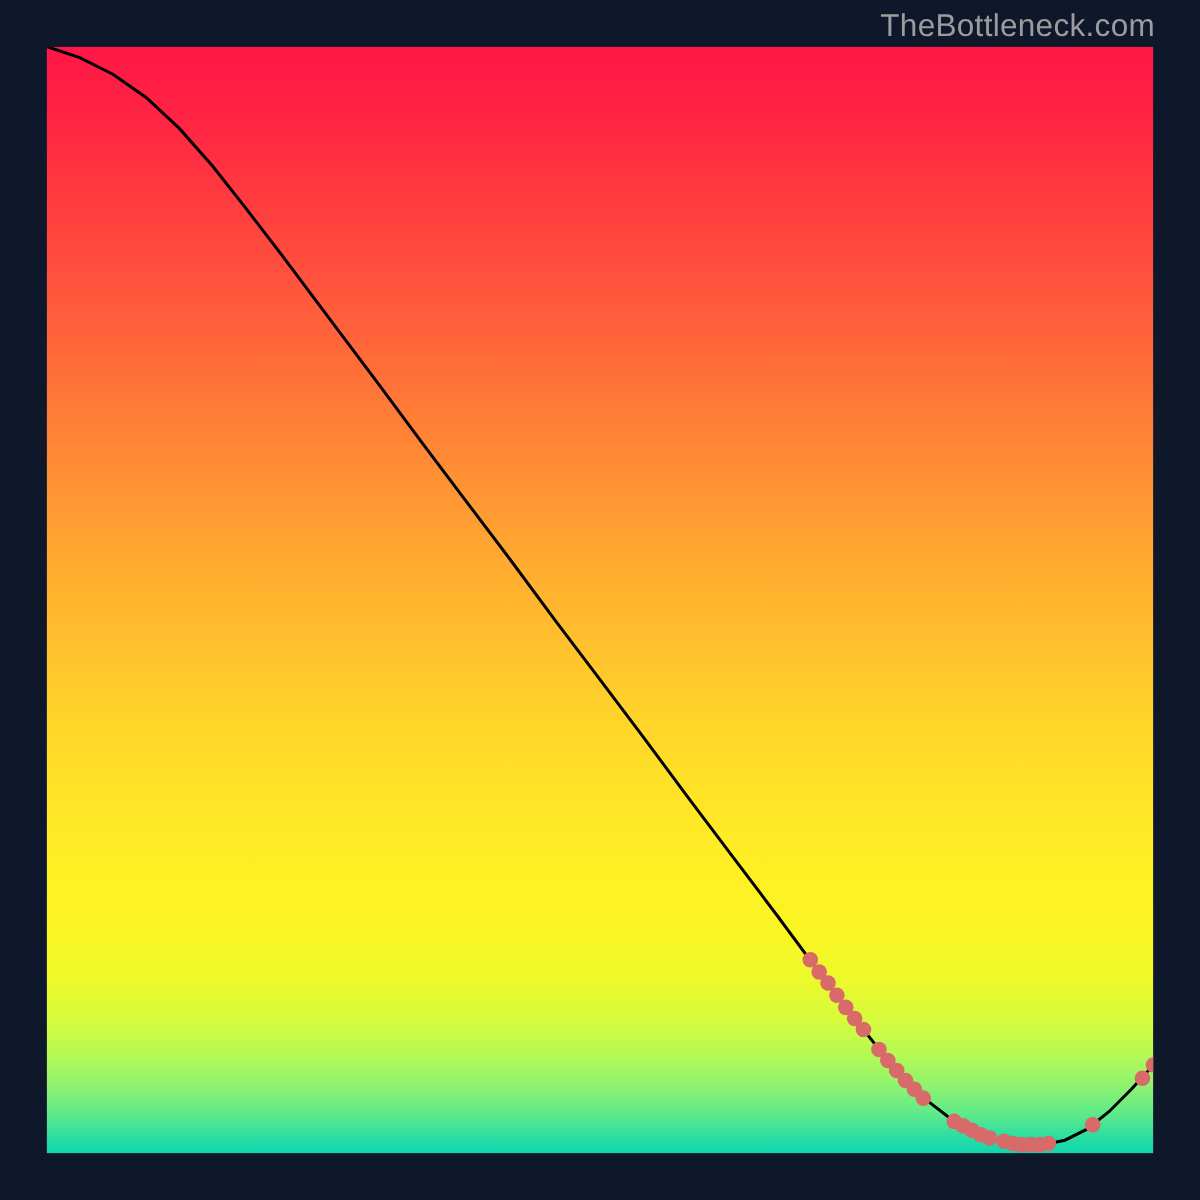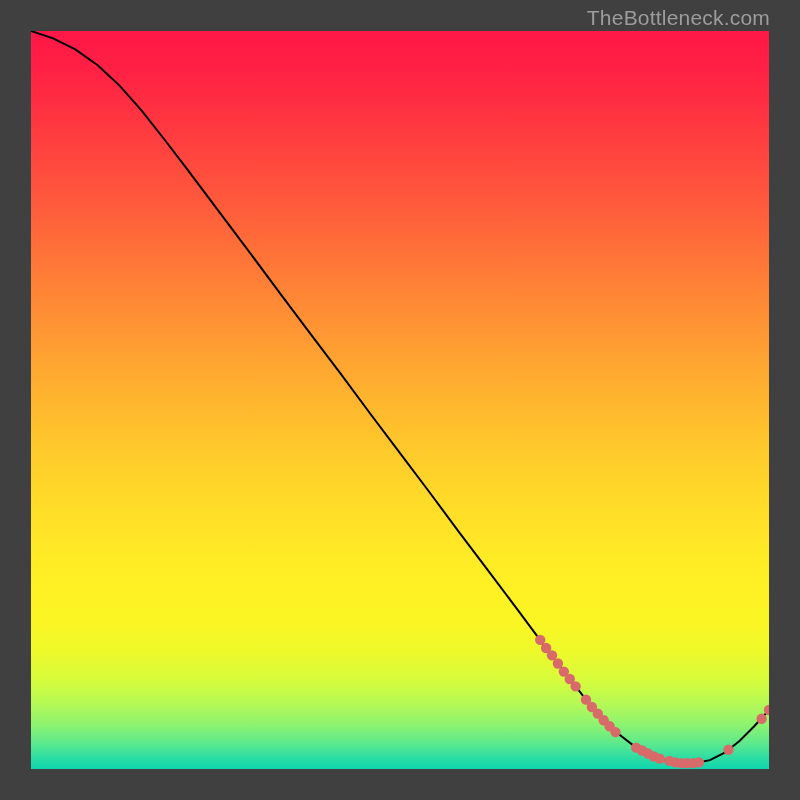--- a/index.html
+++ b/index.html
@@ -8,21 +8,21 @@
     width: 800px;
     height: 800px;
     background: #000;
     overflow: hidden;
     font-family: Arial, Helvetica, sans-serif;
   }
   .stage {
     position: relative;
     width: 800px;
     height: 800px;
-    background: #404040;
+    background: #0f172a;
   }
   .plot {
     position: absolute;
     left: 31px;
     top: 31px;
     width: 738px;
     height: 738px;
     overflow: hidden;
   }
   .watermark {

